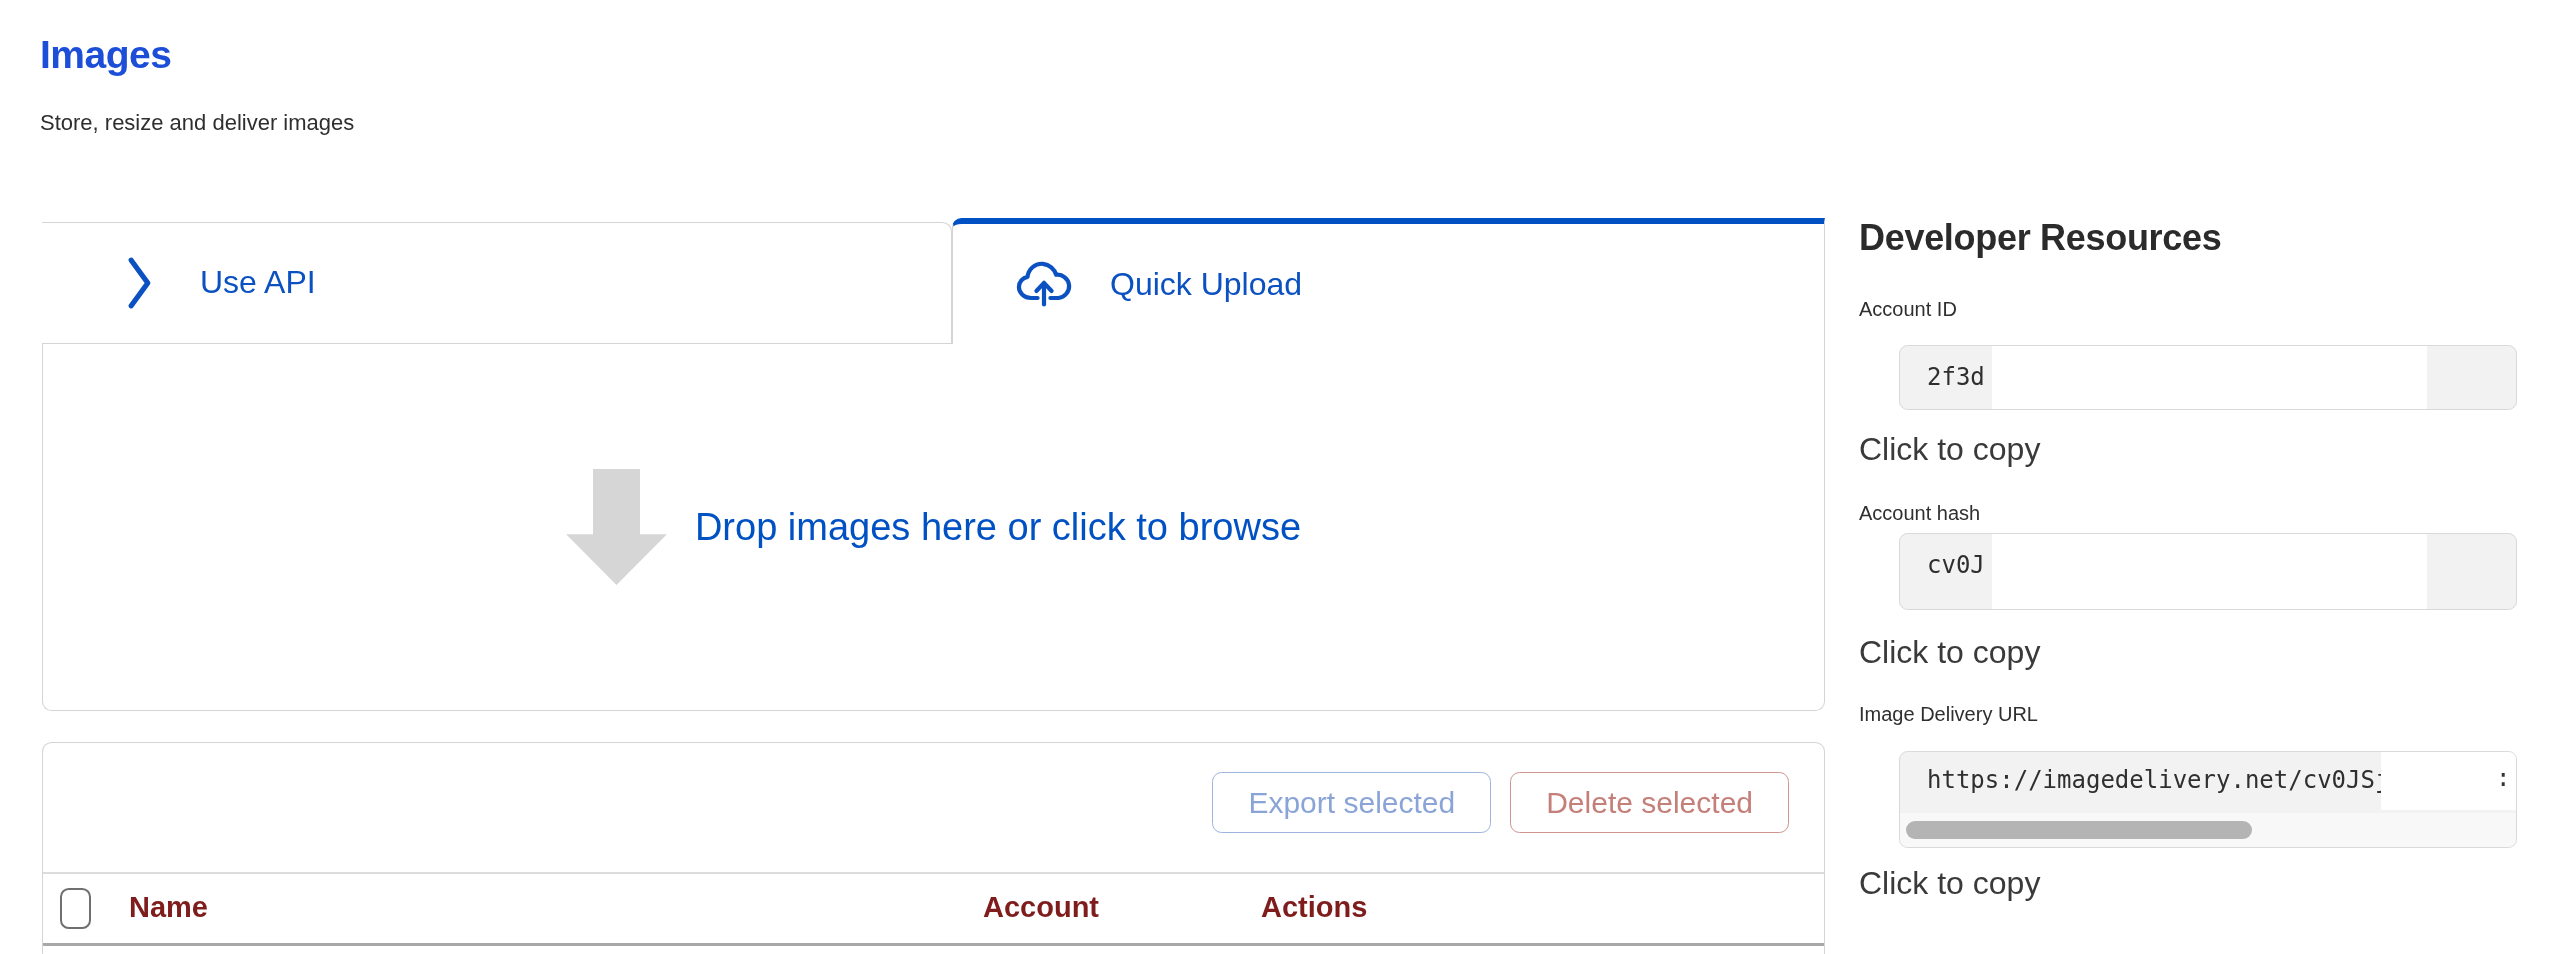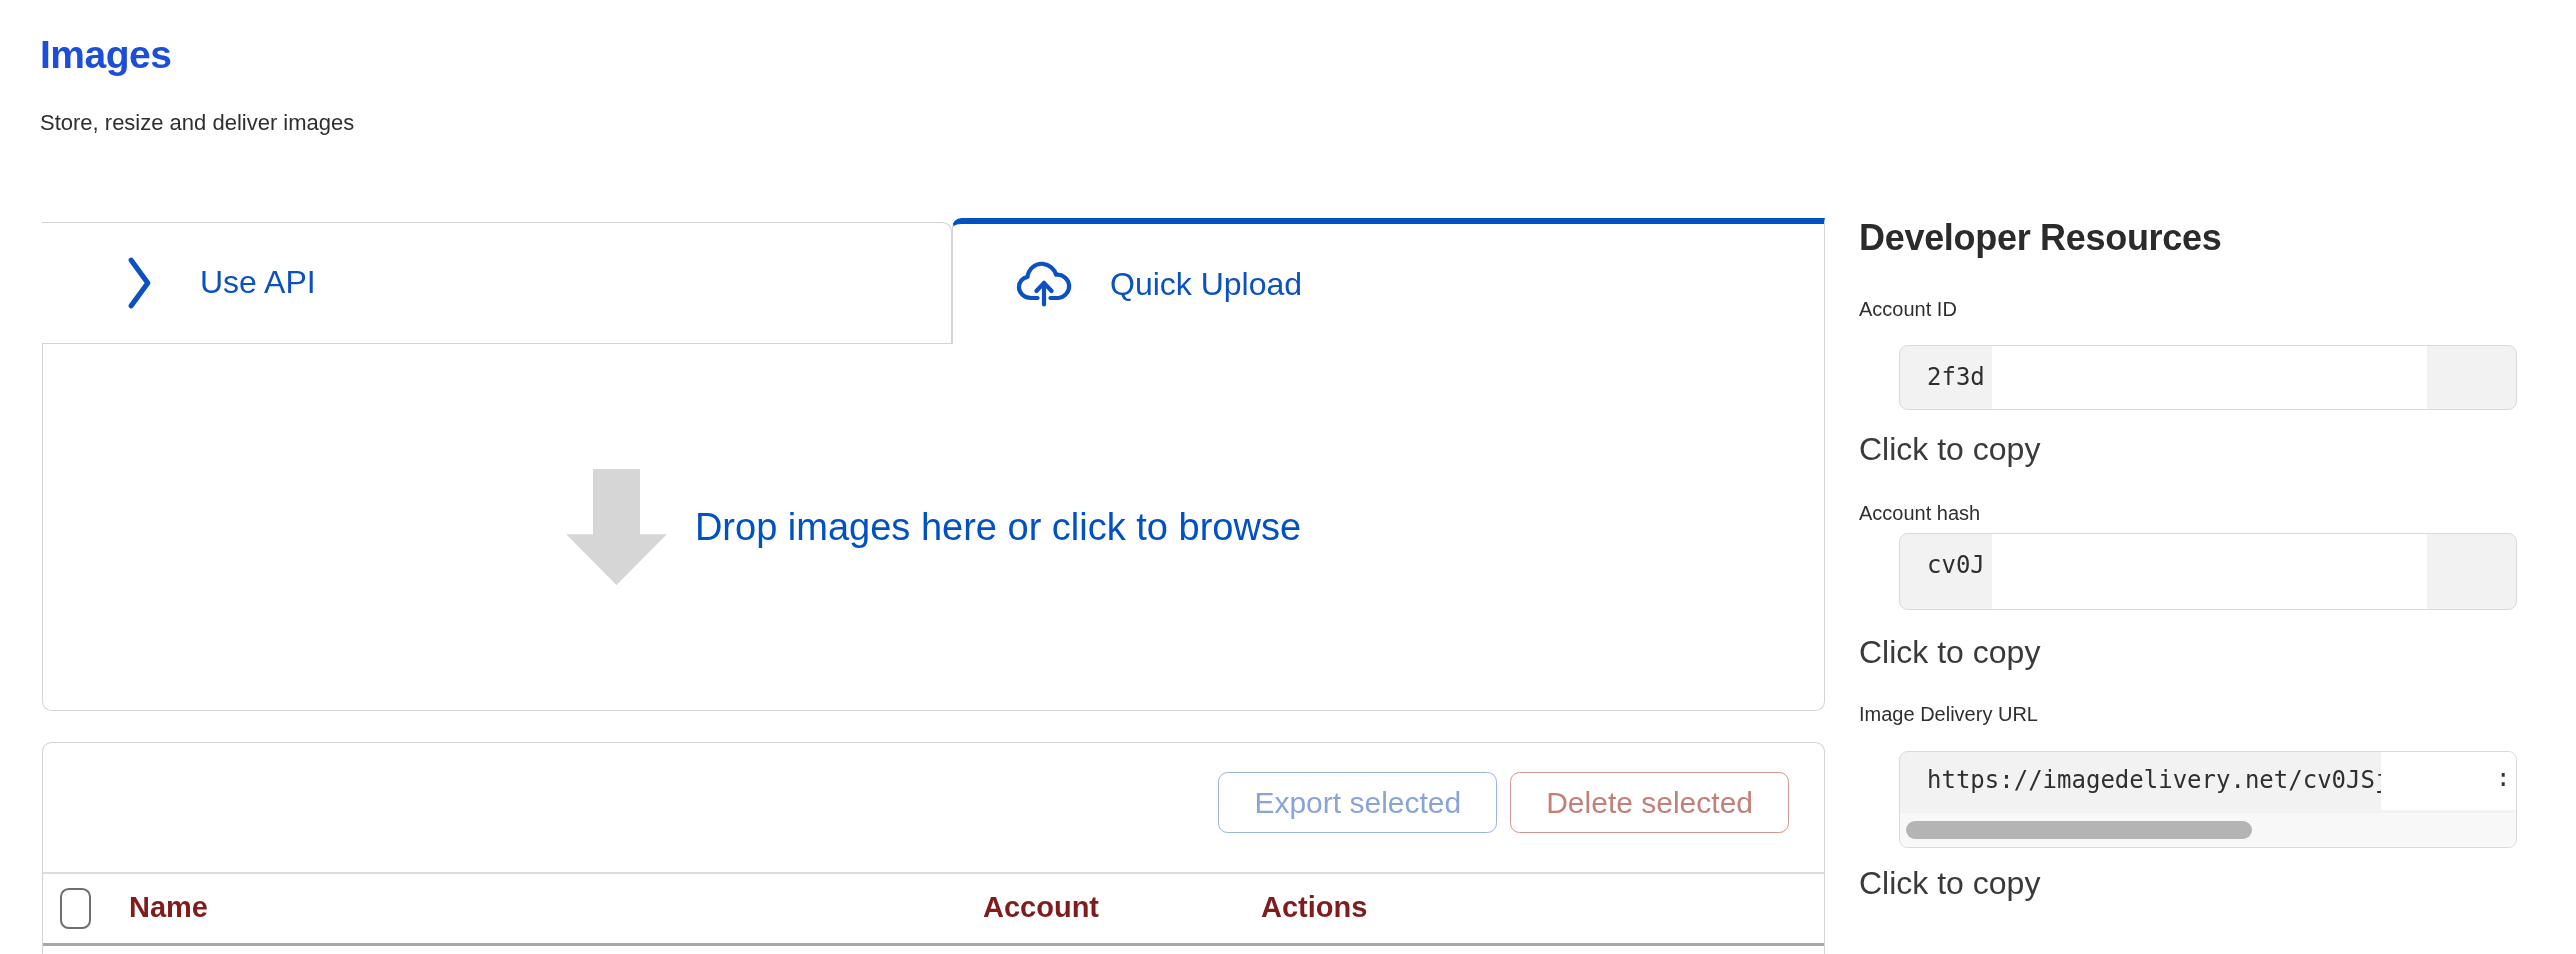--- a/index.html
+++ b/index.html
@@ -23,21 +23,21 @@
   .dropzone{position:absolute;left:0;top:126px;right:0;bottom:0;box-sizing:border-box;
             border:1.9px solid #d4d4d4;border-top:none;border-radius:0 0 9.6px 9.6px;
             display:flex;align-items:center;justify-content:center;gap:28px;cursor:pointer;}
   .drop-label{font-size:38px;color:#0051c3;}
   .icon{display:inline-flex;align-items:center;justify-content:center;}
 
   
   .table-panel{position:absolute;left:42px;top:742px;width:1783px;height:214px;box-sizing:border-box;
                border:1.9px solid #d4d4d4;border-bottom:none;border-radius:9.6px 9.6px 0 0;background:#fff;
                overflow:hidden;}
-  .toolbar{position:absolute;top:29px;right:35px;display:flex;gap:13px;border-radius:27px;}
+  .toolbar{position:absolute;top:29px;right:35px;display:flex;gap:19px;border-radius:27px;}
   .btn{background:#fff;border-radius:9.6px;font-size:30px;padding:12.5px 35px;cursor:pointer;
        font-family:"Liberation Sans",sans-serif;}
   .btn.export{border:1.9px solid #9db4e0;color:#8aa4d8;}
   .btn.delete{border:1.9px solid #d09590;color:#c47f79;}
   .divider{position:absolute;left:0;width:100%;}
   .divider.d1{top:129px;height:1.9px;background:#dcdcdc;}
   .divider.d2{top:200px;height:2.9px;background:#a8a8a8;}
   .thead{position:absolute;top:131px;left:0;right:0;height:69px;}
   .cb{position:absolute;left:17.3px;top:13.5px;width:27px;height:37px;border:2.9px solid #6f6f6f;
       border-radius:8.7px;background:#fff;box-sizing:content-box;cursor:pointer;}

